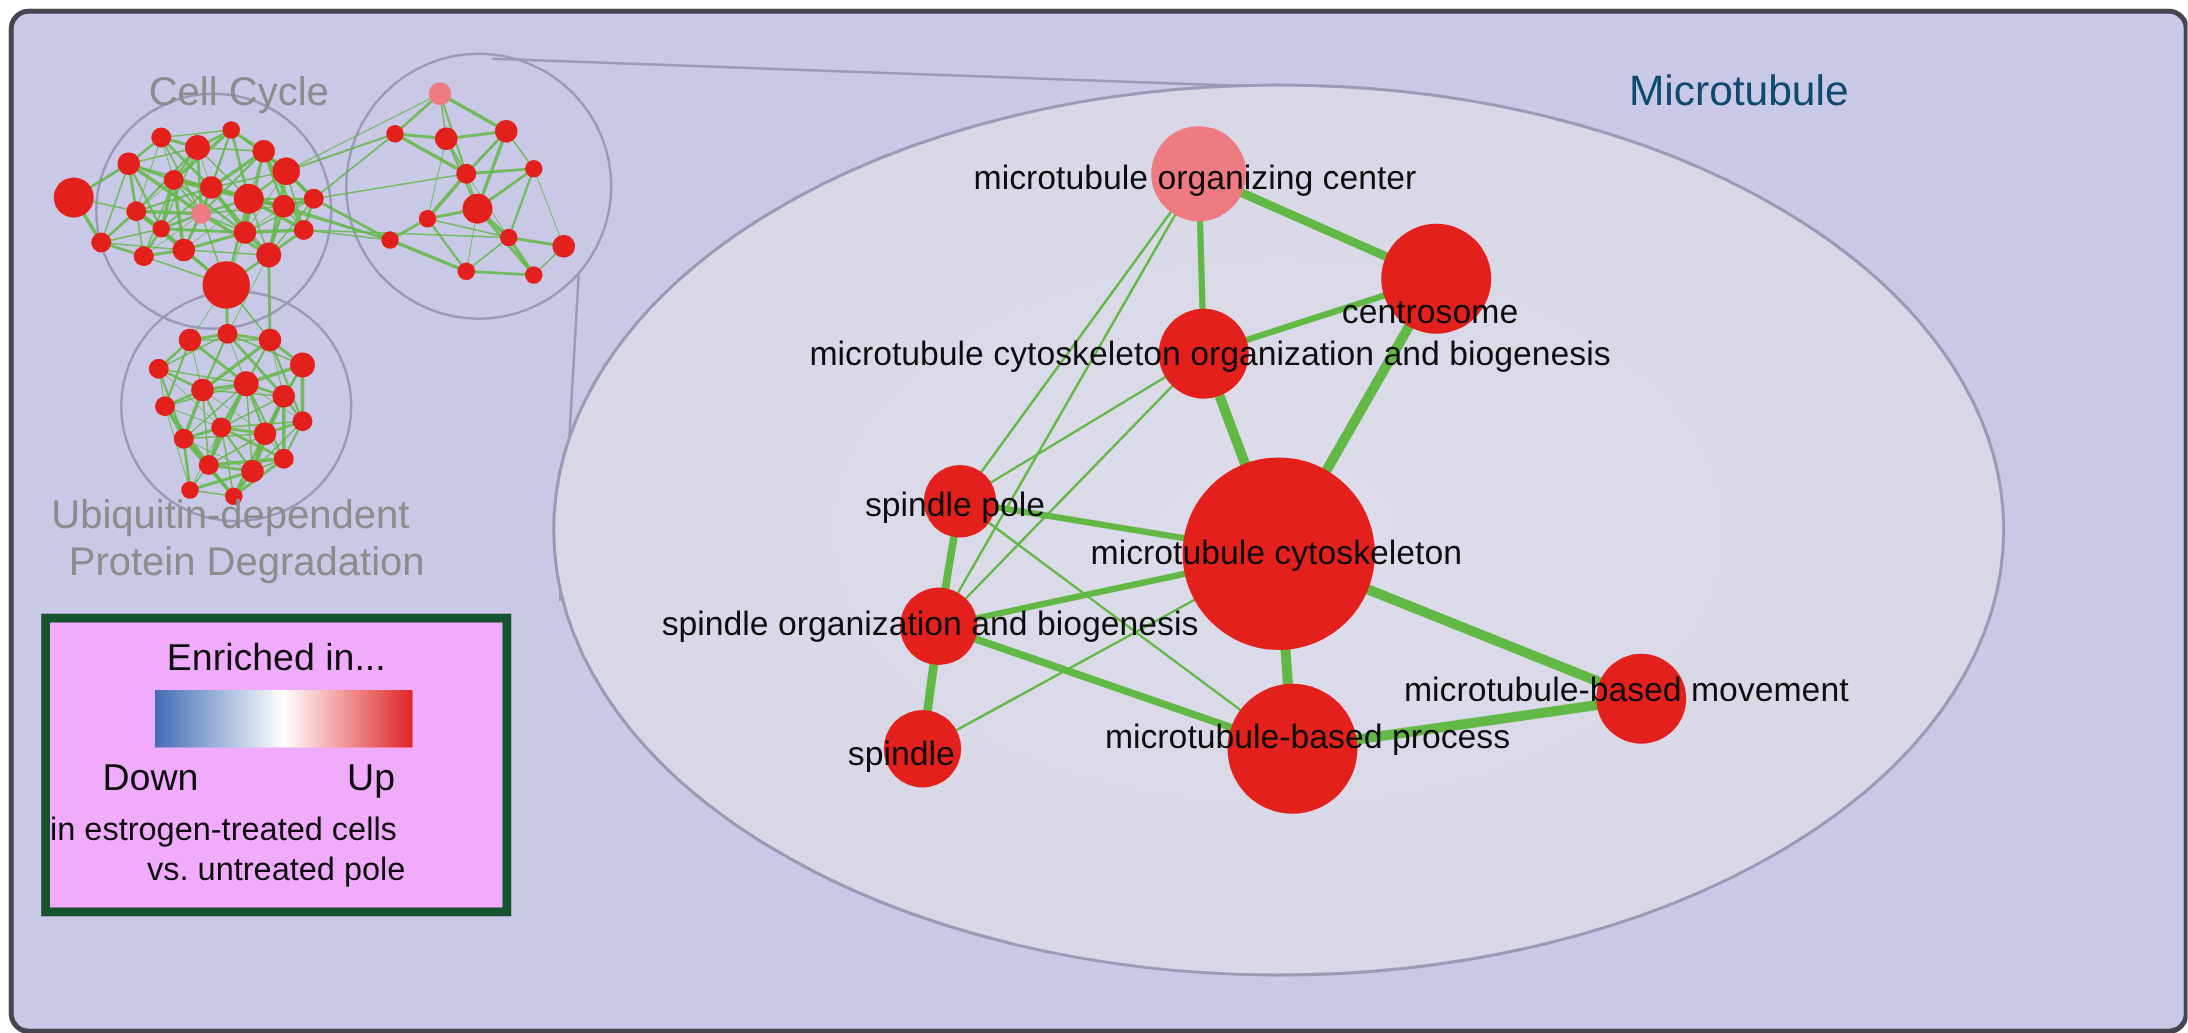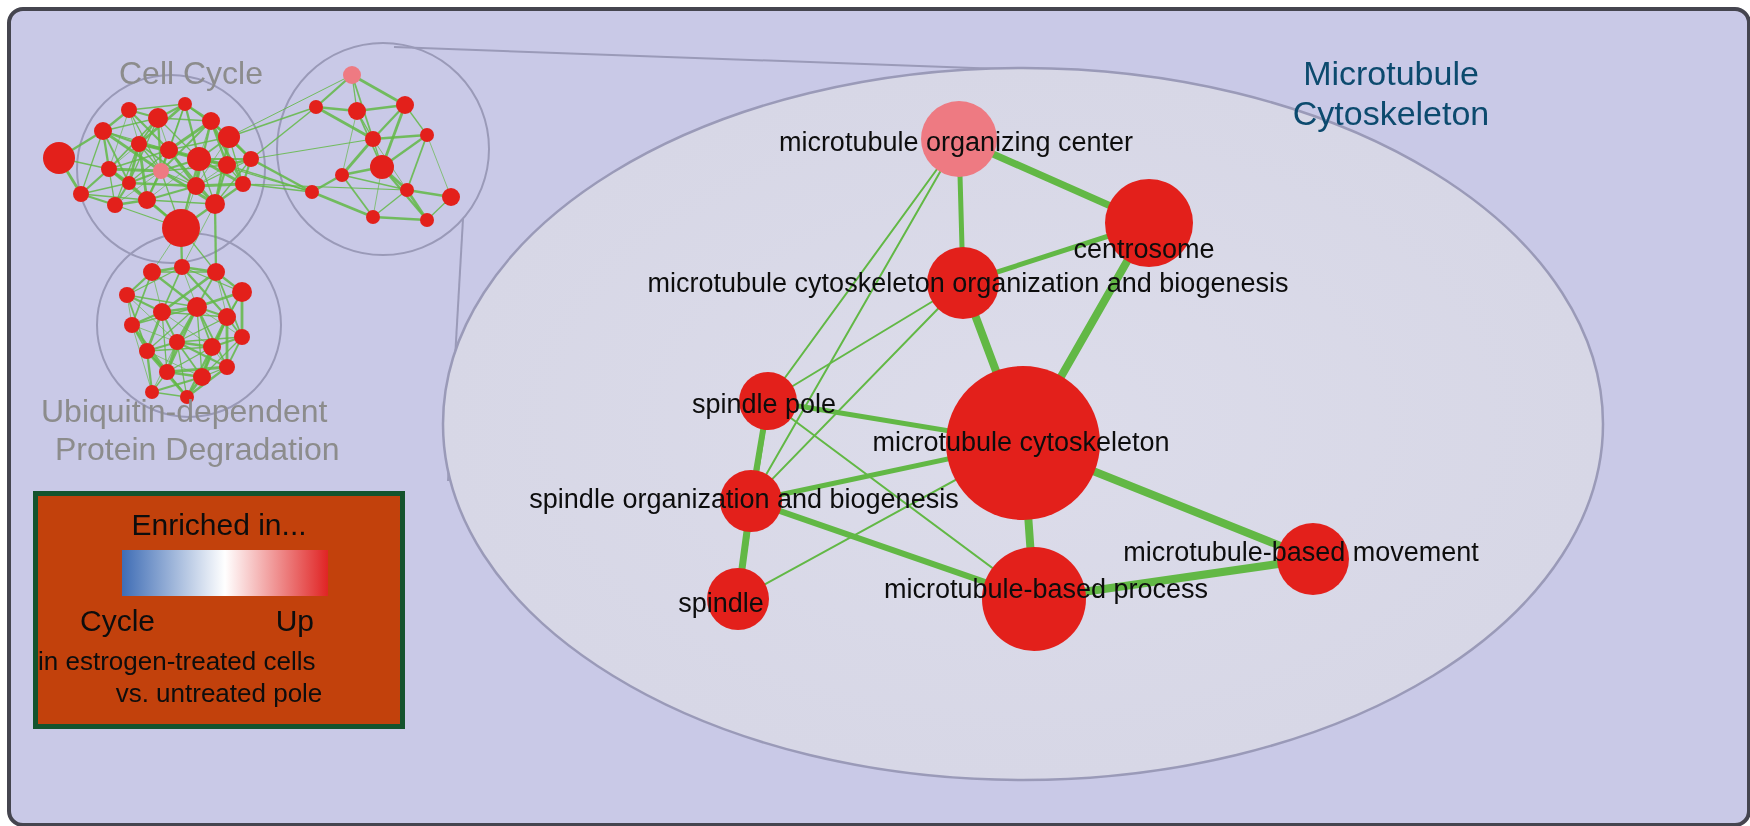--- a/index.html
+++ b/index.html
@@ -21,22 +21,22 @@
     text-anchor:middle;
   }
   .flabel{position:absolute;color:#0c4a6e;}
   .gray{color:#8c8c8c;}
   .title-sm{font-size:32px;}
   .title-bk{font-size:34px;line-height:40px;text-align:center;}
   
   .legend{
     position:absolute;left:22px;top:480px;
     width:362px;height:228px;
-    border:5px solid #14532d;
-    background:#c2410c;
+    border:7px solid #14532d;
+    background:#f0abfc;
   }
   .legend-title{position:absolute;left:0;top:12px;width:100%;text-align:center;font-size:30px;color:#0d0d0d;}
   .legend-bar{
     position:absolute;left:84px;top:54px;width:206px;height:46px;
   }
   .legend-down{position:absolute;left:42px;top:108px;font-size:30px;color:#0d0d0d;}
   .legend-up{position:absolute;right:86px;top:108px;font-size:30px;color:#0d0d0d;}
   .legend-sub1{position:absolute;left:0;top:150px;width:100%;font-size:26px;color:#0d0d0d;}
   .legend-sub2{position:absolute;left:0;top:182px;width:100%;text-align:center;font-size:26px;color:#0d0d0d;}
 </style>
@@ -384,25 +384,24 @@
       <text x="1035" y="587">microtubule-based process</text>
     </svg>
 
   <div class="flabel gray title-sm" style="left:80px;top:44px;width:200px;text-align:center;">Cell Cycle</div>
 
   <div class="flabel gray title-sm" style="left:30px;top:382px;text-align:center;">Ubiquitin-dependent</div>
   <div class="flabel gray title-sm" style="left:44px;top:420px;">Protein Degradation</div>
 
   <div class="flabel title-bk" style="left:1180px;top:42px;width:400px;">
     <div>Microtubule</div>
-    <div>Cytoskeleton</div>
   </div>
 
   <div class="legend">
     <div class="legend-title">Enriched in...</div>
     <div class="legend-bar" id="legend-bar" style="background: linear-gradient(90deg, rgb(63, 109, 181) 0%, rgb(255, 255, 255) 50%, rgb(224, 36, 36) 100%);"></div>
-    <div class="legend-down">Cycle</div>
+    <div class="legend-down">Down</div>
     <div class="legend-up">Up</div>
     <div class="legend-sub1">in estrogen-treated cells</div>
     <div class="legend-sub2">vs. untreated pole</div>
   </div>
 
 </div>
 
 </body></html>

